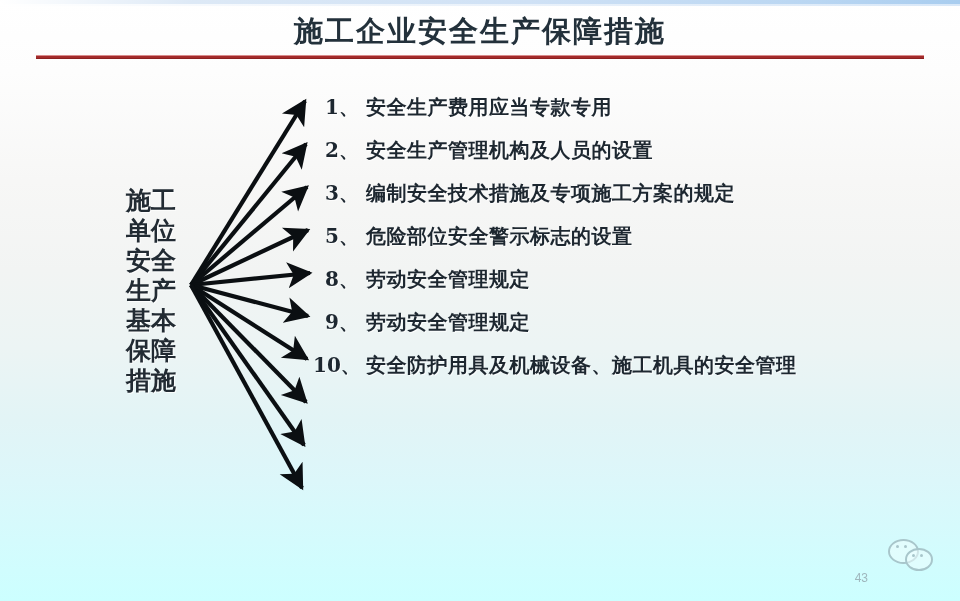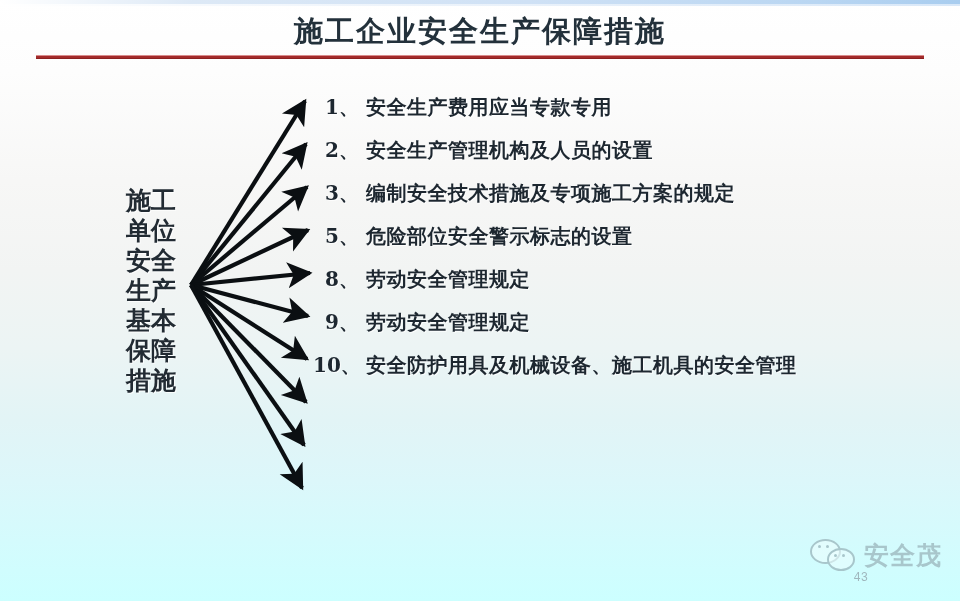--- a/index.html
+++ b/index.html
@@ -181,21 +181,21 @@
     color: #8fa6ad;
     letter-spacing: 1px;
     font-family: "DejaVu Sans", "Liberation Sans", sans-serif;
   }
   .page-no {
     position: absolute;
     right: 92px;
     bottom: 16px;
     font-size: 12px;
     color: #9fb7bd;
-    font-family: Liberation Mono, monospace;
+    font-family: Liberation Sans, sans-serif;
   }
 </style>
 </head>
 <body>
 
 <div id="slide">
 
   <div class="top-band"></div>
   <div class="top-band-2"></div>
 
@@ -269,18 +269,17 @@
 
   <div class="watermark">
     <div class="wechat-icon">
       <div class="bub-a"></div>
       <div class="bub-b"></div>
       <div class="dot d1"></div>
       <div class="dot d2"></div>
       <div class="dot d3"></div>
       <div class="dot d4"></div>
     </div>
-    <div class="wm-text">安全茂</div>
   </div>
 
   <div class="page-no">43</div>
 
 </div>
 
 </body></html>

